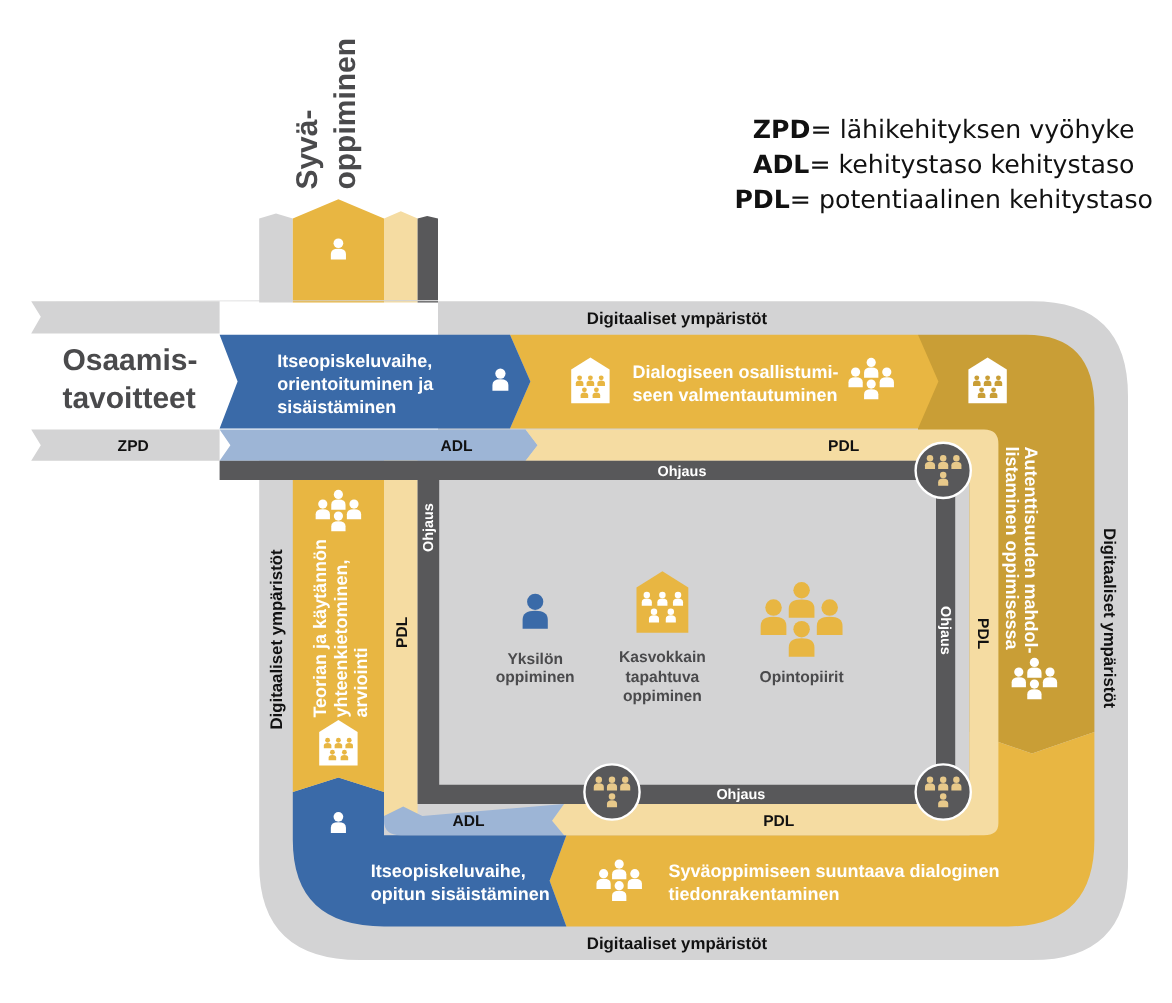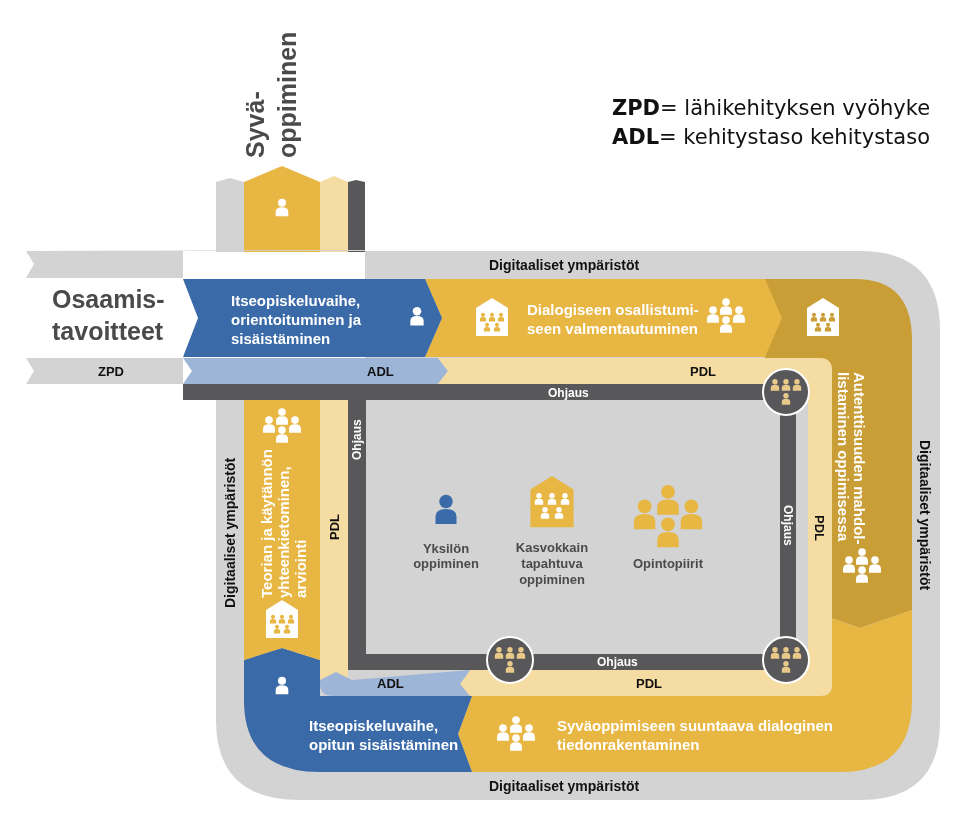--- a/index.html
+++ b/index.html
@@ -1,20 +1,20 @@
 <!DOCTYPE html>
 <html><head>
   <meta charset="utf-8">
   <style>
     html, body { margin: 0; padding: 0; background: #ffffff; }
     body { width: 977px; height: 836px; position: relative; overflow: hidden; font-family: "Liberation Sans", sans-serif; }
     svg { position: absolute; left: 0; top: 0; }
     .cond { font-family: "Liberation Sans", sans-serif; font-weight: bold; }
     .legend { position: absolute; left: 612px; top: 94px; font-family: "DejaVu Sans", sans-serif; font-size: 21px; line-height: 29px; color: #111; }
-    .legend div { white-space: nowrap; }
+    .legend div { white-space: nowrap; text-align: center; }
     .legend b { font-weight: bold; }
   </style>
 </head>
 <body>
 
 <svg width="977" height="836" viewBox="0 0 977 836">
   <defs>
     <g id="person">
       <circle cx="0" cy="-7" r="4.5"></circle>
       <path d="M-7,8 L-7,3 Q-7,-2 0,-2 Q7,-2 7,3 L7,8 Z"></path>
@@ -222,13 +222,14 @@
     </g>
     <g font-size="13" fill="#4a4a4c" text-anchor="middle">
       <text x="668" y="568">Opintopiirit</text>
     </g>
   </g>
 </svg>
 
 <div class="legend">
   <div><b>ZPD</b><span>= </span><span>lähikehityksen vyöhyke</span></div>
   <div><b>ADL</b><span>= </span><span>kehitystaso kehitystaso</span></div>
+  <div><b>PDL</b><span>= </span><span>potentiaalinen kehitystaso</span></div>
 </div>
 
 </body></html>

